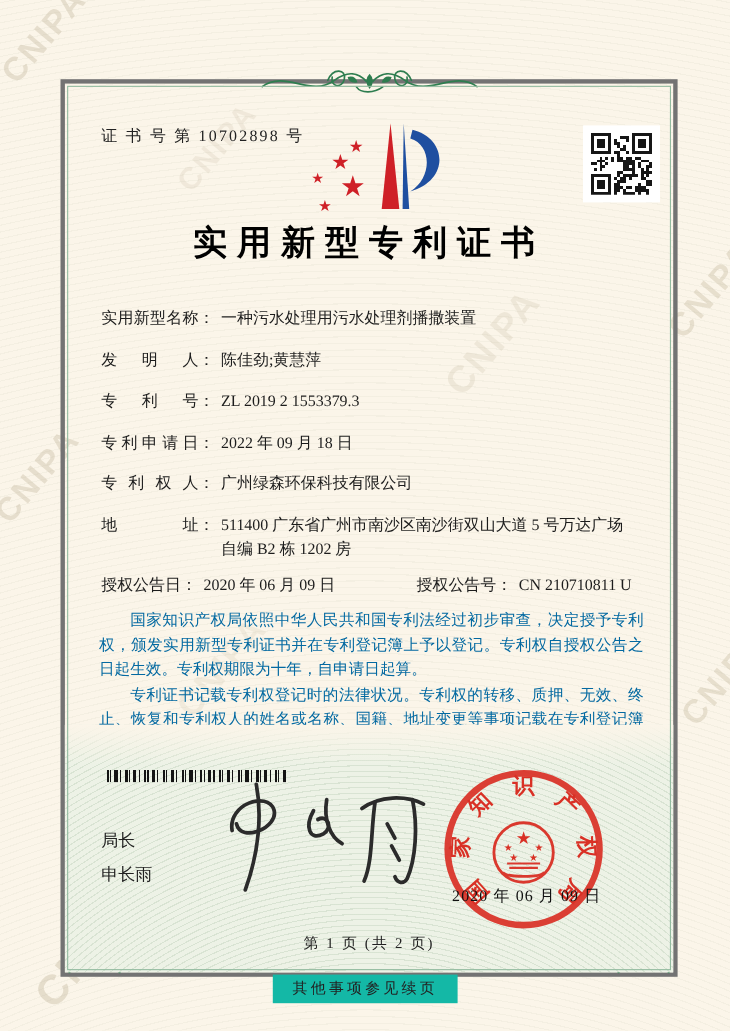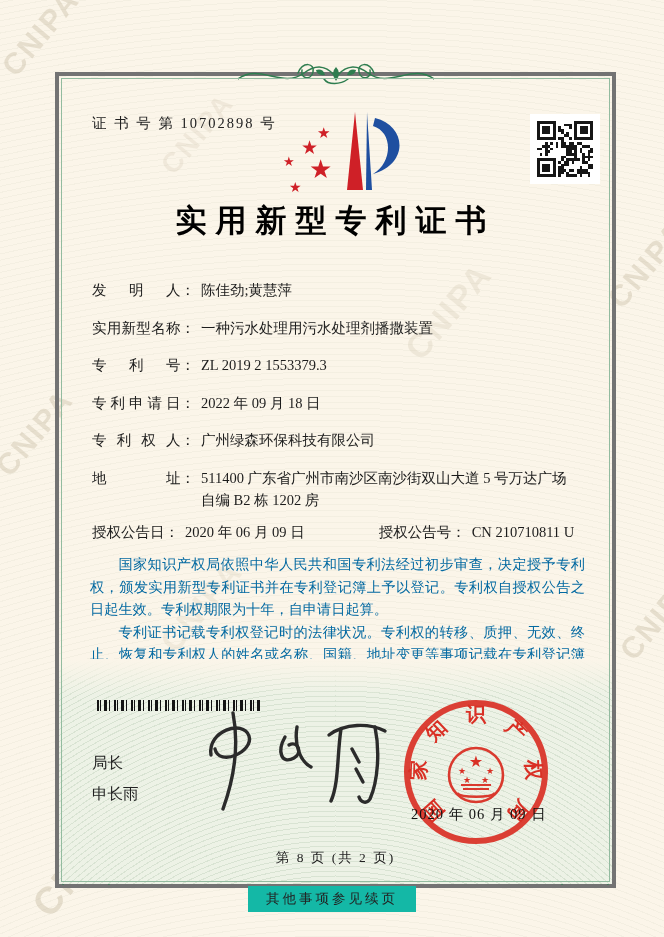--- a/index.html
+++ b/index.html
@@ -72,21 +72,21 @@
   }
   .barcode{
     position:absolute;left:38px;top:41px;width:163px;height:11px;
     background:repeating-linear-gradient(90deg,
       #141414 0 2px, transparent 2px 3px,
       #141414 3px 4px, transparent 4px 7px,
       #141414 7px 10px, transparent 10px 12px,
       #141414 12px 13px, transparent 13px 17px);
   }
   .director{position:absolute;left:33px;top:90px;font-size:15.5px;line-height:31px;color:#222;
-    font-family:Liberation Mono, monospace;}
+    font-family:Liberation Serif, serif;}
   .signature{position:absolute;left:138px;top:44px;}
   .seal{position:absolute;left:342px;top:38px;}
   .seal-date{
     position:absolute;left:352px;top:146px;width:160px;font-size:14.5px;color:#111;
     letter-spacing:1px;white-space:nowrap;
   }
   .page-footer{
     position:absolute;left:0;right:0;top:190px;text-align:center;font-size:13.5px;
     letter-spacing:2px;color:#222;
   }
@@ -389,24 +389,24 @@
         <rect x="14" y="20" width="1" height="1" fill="#161616"></rect>
         <rect x="16" y="20" width="1" height="1" fill="#161616"></rect>
         <rect x="19" y="20" width="1" height="1" fill="#161616"></rect>
       </svg>
   </div>
 
   <div class="title">实用新型专利证书</div>
 
   <div class="fields">
     <div class="field-row">
+      <span class="field-label">实用新型名称</span><span class="field-colon">：</span><span class="field-value">一种污水处理用污水处理剂播撒装置</span>
+    </div>
+    <div class="field-row">
       <span class="field-label">发明人</span><span class="field-colon">：</span><span class="field-value">陈佳劲;黄慧萍</span>
-    </div>
-    <div class="field-row">
-      <span class="field-label">实用新型名称</span><span class="field-colon">：</span><span class="field-value">一种污水处理用污水处理剂播撒装置</span>
     </div>
     <div class="field-row">
       <span class="field-label">专利号</span><span class="field-colon">：</span><span class="field-value">ZL 2019 2 1553379.3</span>
     </div>
     <div class="field-row">
       <span class="field-label">专利申请日</span><span class="field-colon">：</span><span class="field-value">2022 年 09 月 18 日</span>
     </div>
     <div class="field-row">
       <span class="field-label">专利权人</span><span class="field-colon">：</span><span class="field-value">广州绿森环保科技有限公司</span>
     </div>
@@ -470,17 +470,17 @@
       <g fill="#d93025" font-family="'DejaVu Sans',sans-serif" text-anchor="middle">
         <text x="75" y="70" font-size="16">★</text>
         <text x="61" y="77" font-size="9">★</text>
         <text x="89" y="77" font-size="9">★</text>
         <text x="66" y="86" font-size="9">★</text>
         <text x="84" y="86" font-size="9">★</text>
       </g>
     </svg>
     <div class="seal-date">2020 年 06 月 09 日</div>
 
-    <div class="page-footer">第 8 页 (共 2 页)</div>
+    <div class="page-footer">第 1 页 (共 2 页)</div>
   </div>
 </div>
 
 <div class="continuation">其他事项参见续页</div>
 
 </body></html>

